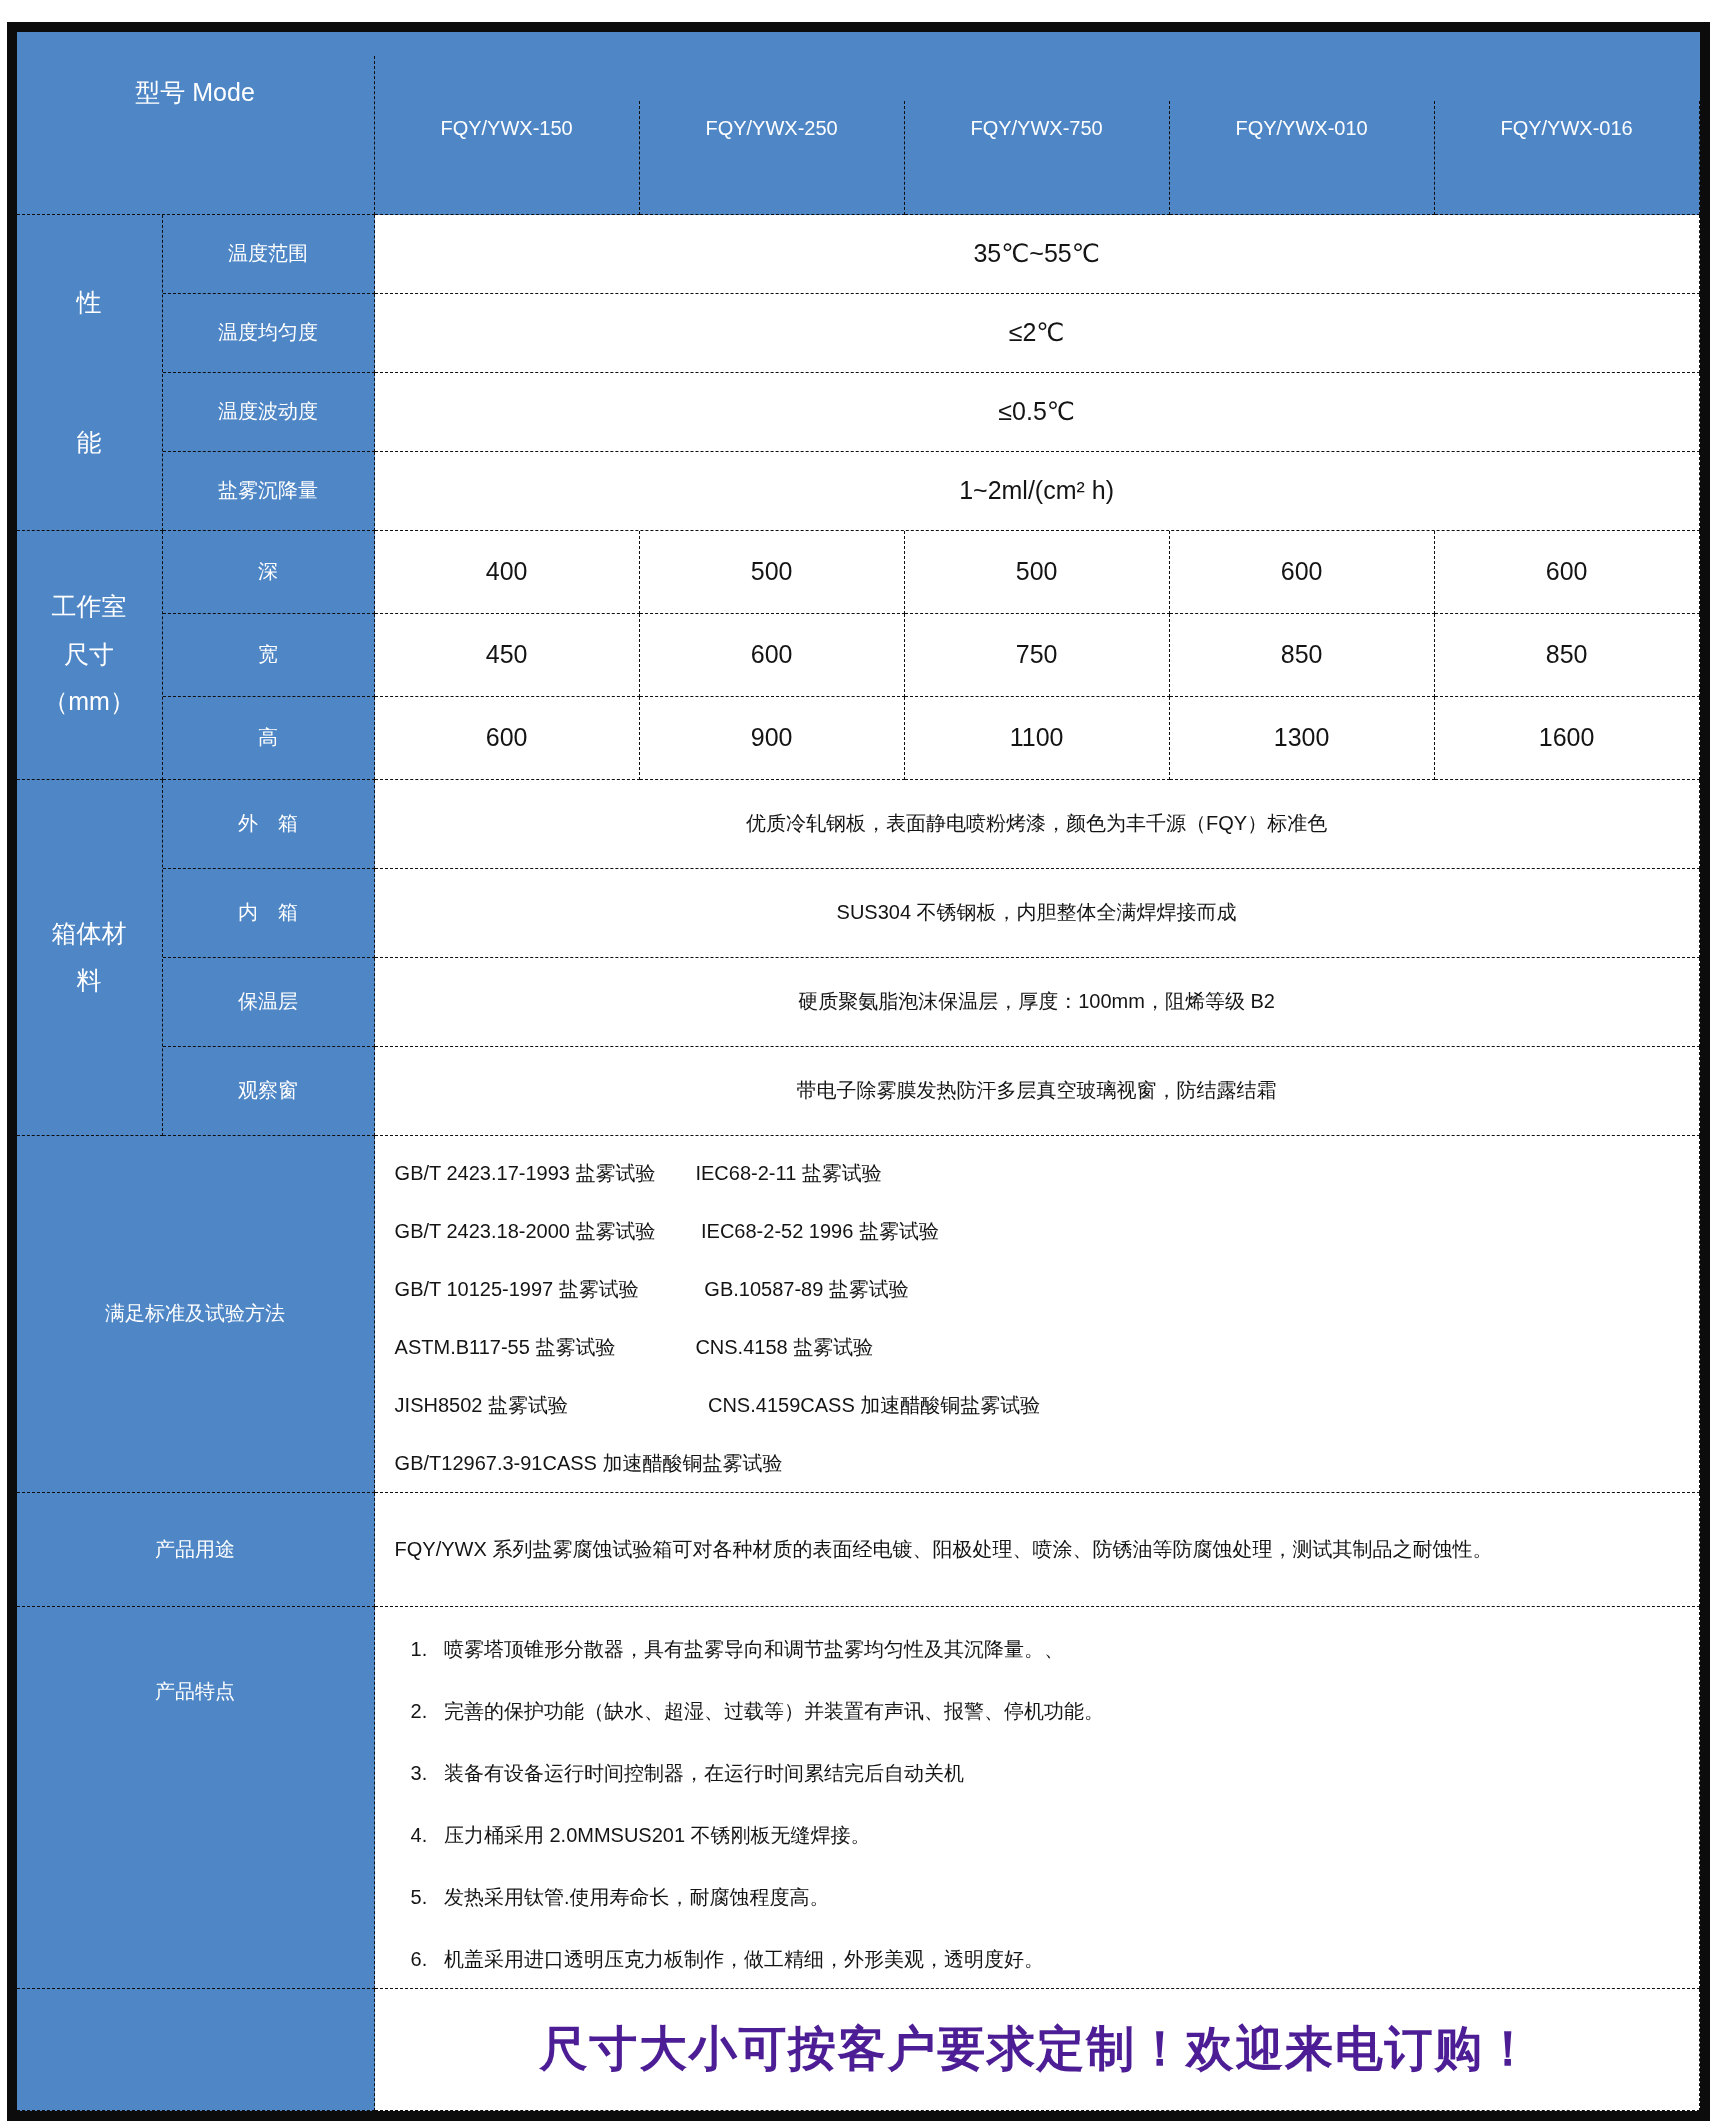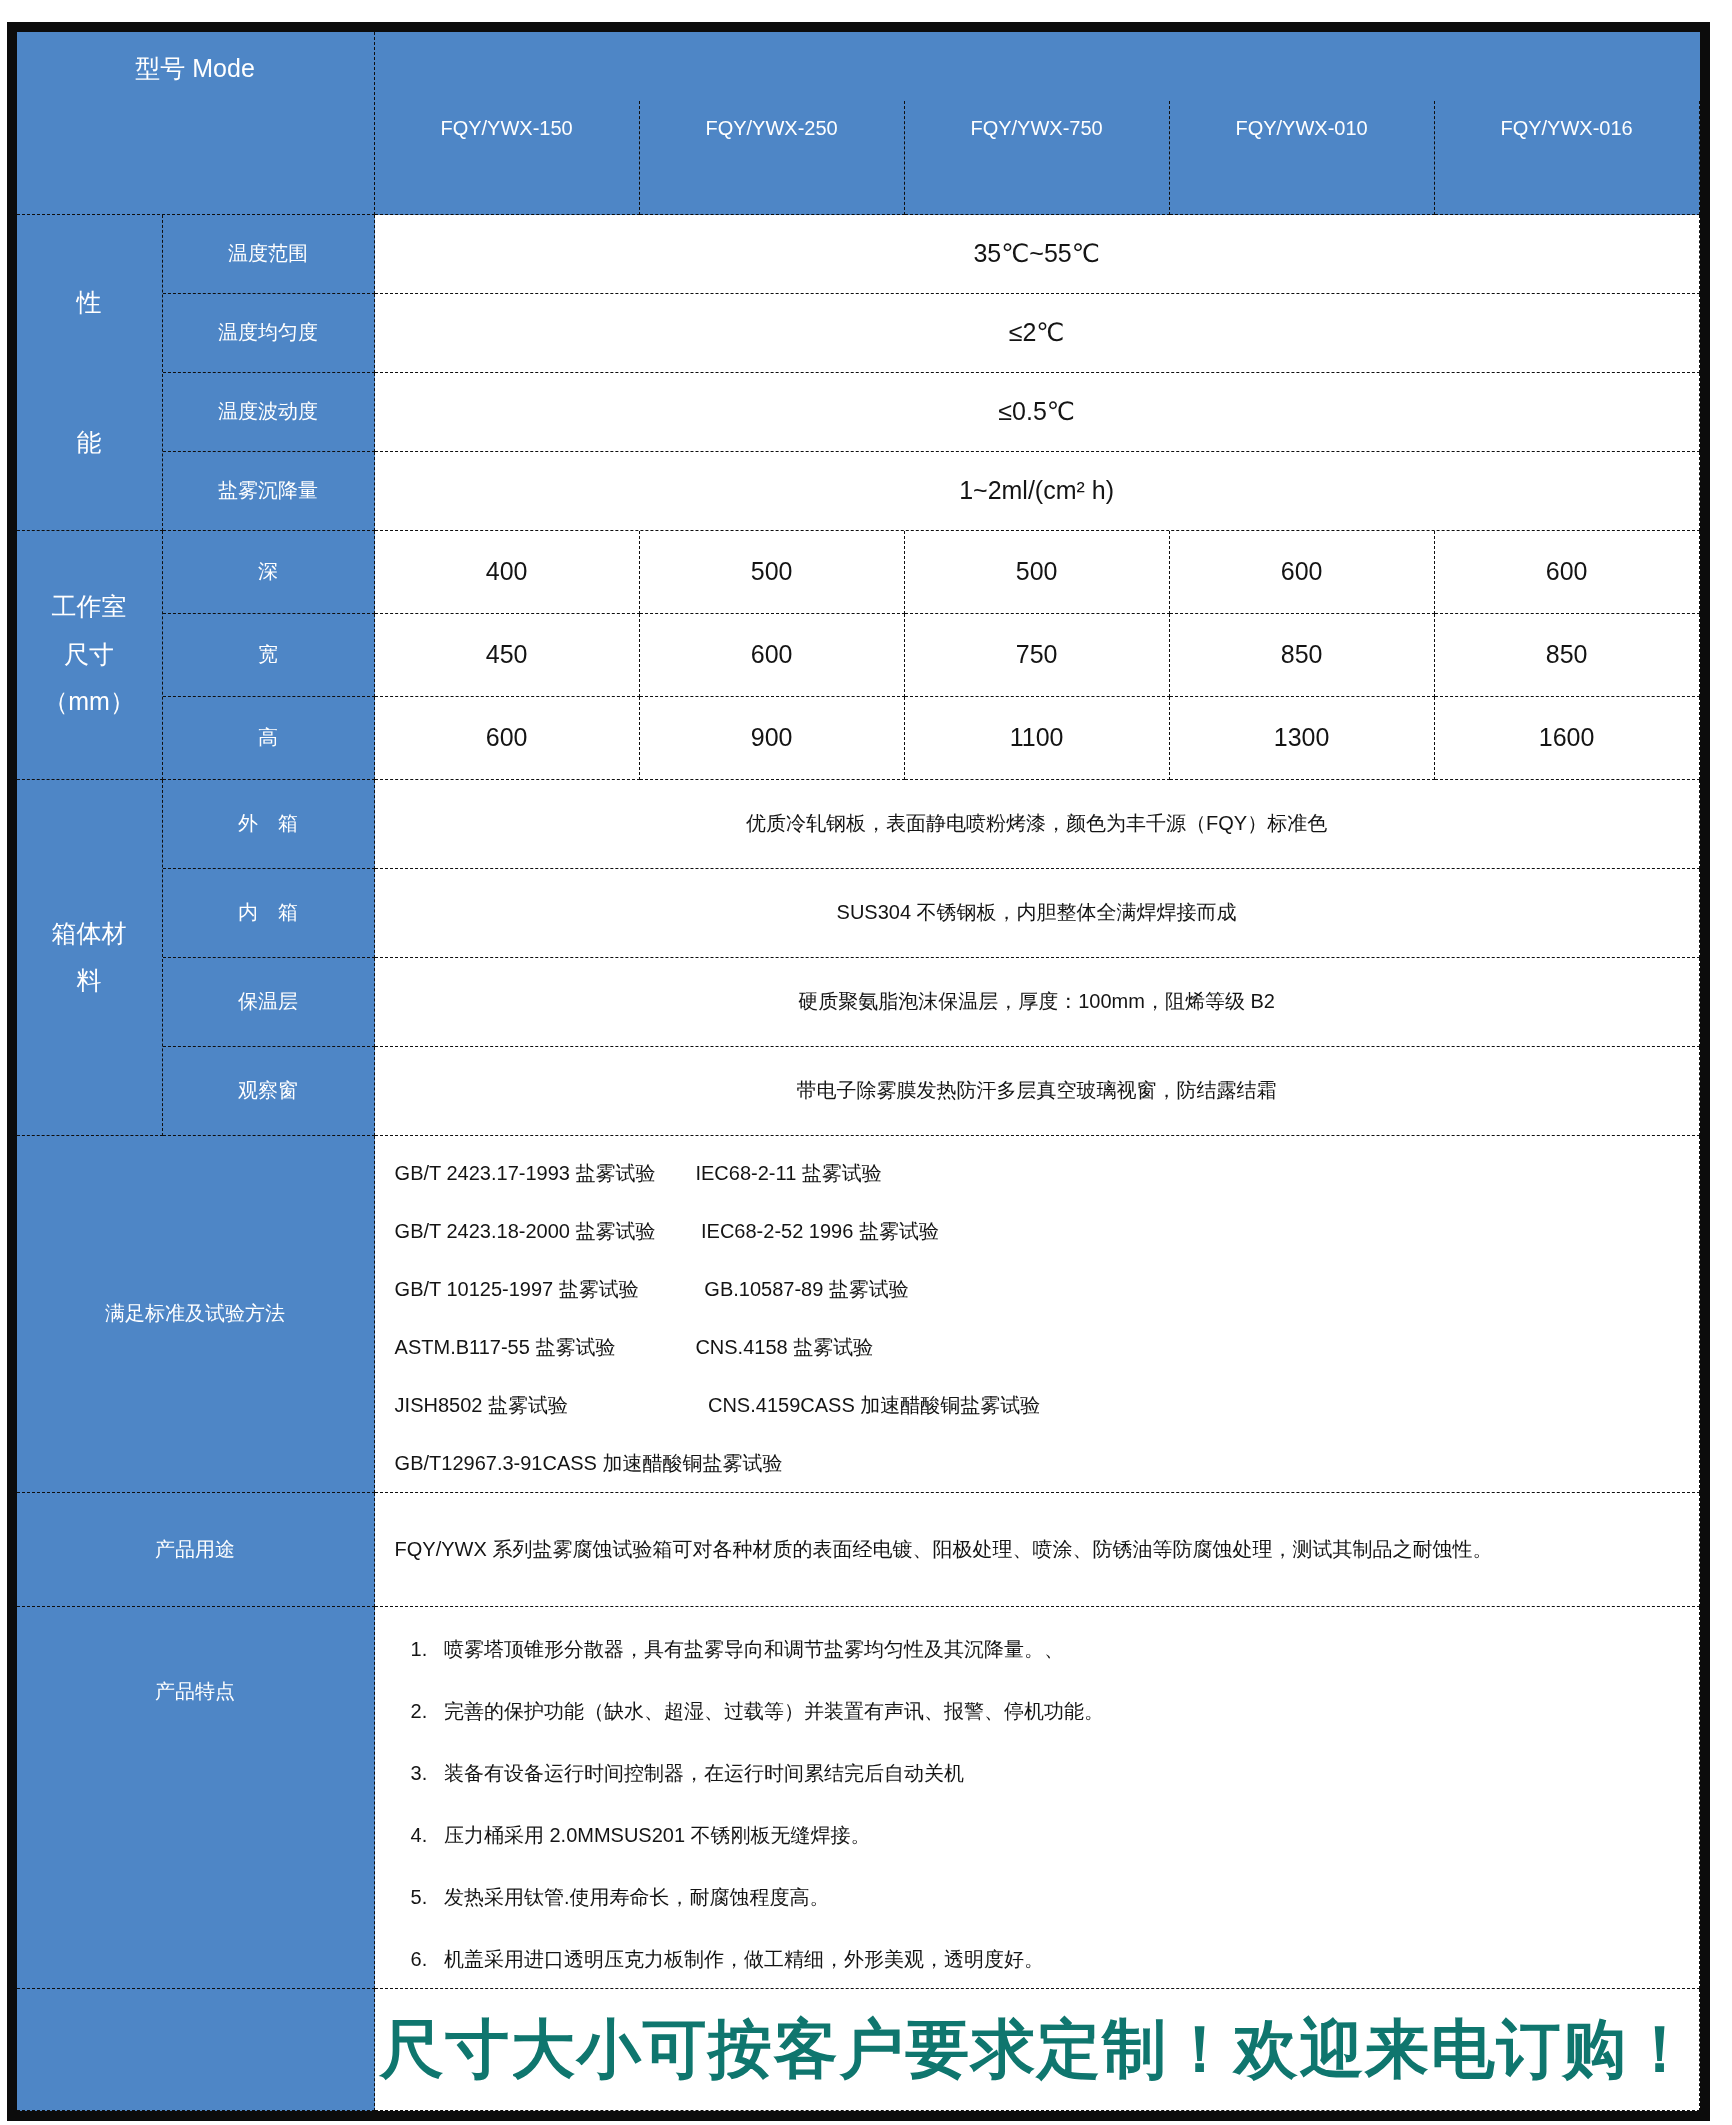--- a/index.html
+++ b/index.html
@@ -28,39 +28,39 @@
     text-align:center;
     font-size:20px;
     overflow:hidden;
     box-sizing:border-box;
   }
   .blue{background:#4e86c6;color:#ffffff;}
   .white{background:#ffffff;color:#141414;}
   .pre{white-space:pre-line;}
   .top{align-items:flex-start;}
   .left{justify-content:flex-start;text-align:left;}
-  .model-header{padding-top:20px;font-size:25px;}
+  .model-header{padding-top:20px;font-size:25px;margin-top:24px;}
   .series-title{font-size:25px;}
   .model-name{padding-top:16.5px;}
   .perf-group{font-size:25px;line-height:5.6;}
   .dims-group{font-size:25px;line-height:1.9;}
   .mat-group{font-size:25px;line-height:1.9;}
   .value{font-size:25px;}
   .standards-content{display:block;padding:8.3px 13.2px 0 20px;}
   .standards-content div{line-height:58px;white-space:pre;}
   .usage-content{padding:0 28px 0 20px;line-height:2.4;}
   .features-label{align-items:flex-start;padding-top:71px;}
   .features-content{display:block;padding:11.6px 13.2px 0 36px;}
   .feature-item{line-height:62px;white-space:nowrap;}
   .feature-item .num{display:inline-block;min-width:25px;}
   .feature-item .txt{margin-left:8.3px;}
   .banner-text{
-    font-size:64px;
+    font-size:48px;
     font-weight:bold;
-    color:#0f766e;
+    color:#4c1d95;
     letter-spacing:1.7px;
   }
 </style>
 </head>
 <body>
 
 <div class="spec-table">
 
   <div class="cell blue top model-header" style="grid-area:1/1/3/3">型号 Mode</div>
   <div class="cell blue top model-name" style="grid-area:2/3/3/4">FQY/YWX-150</div>

